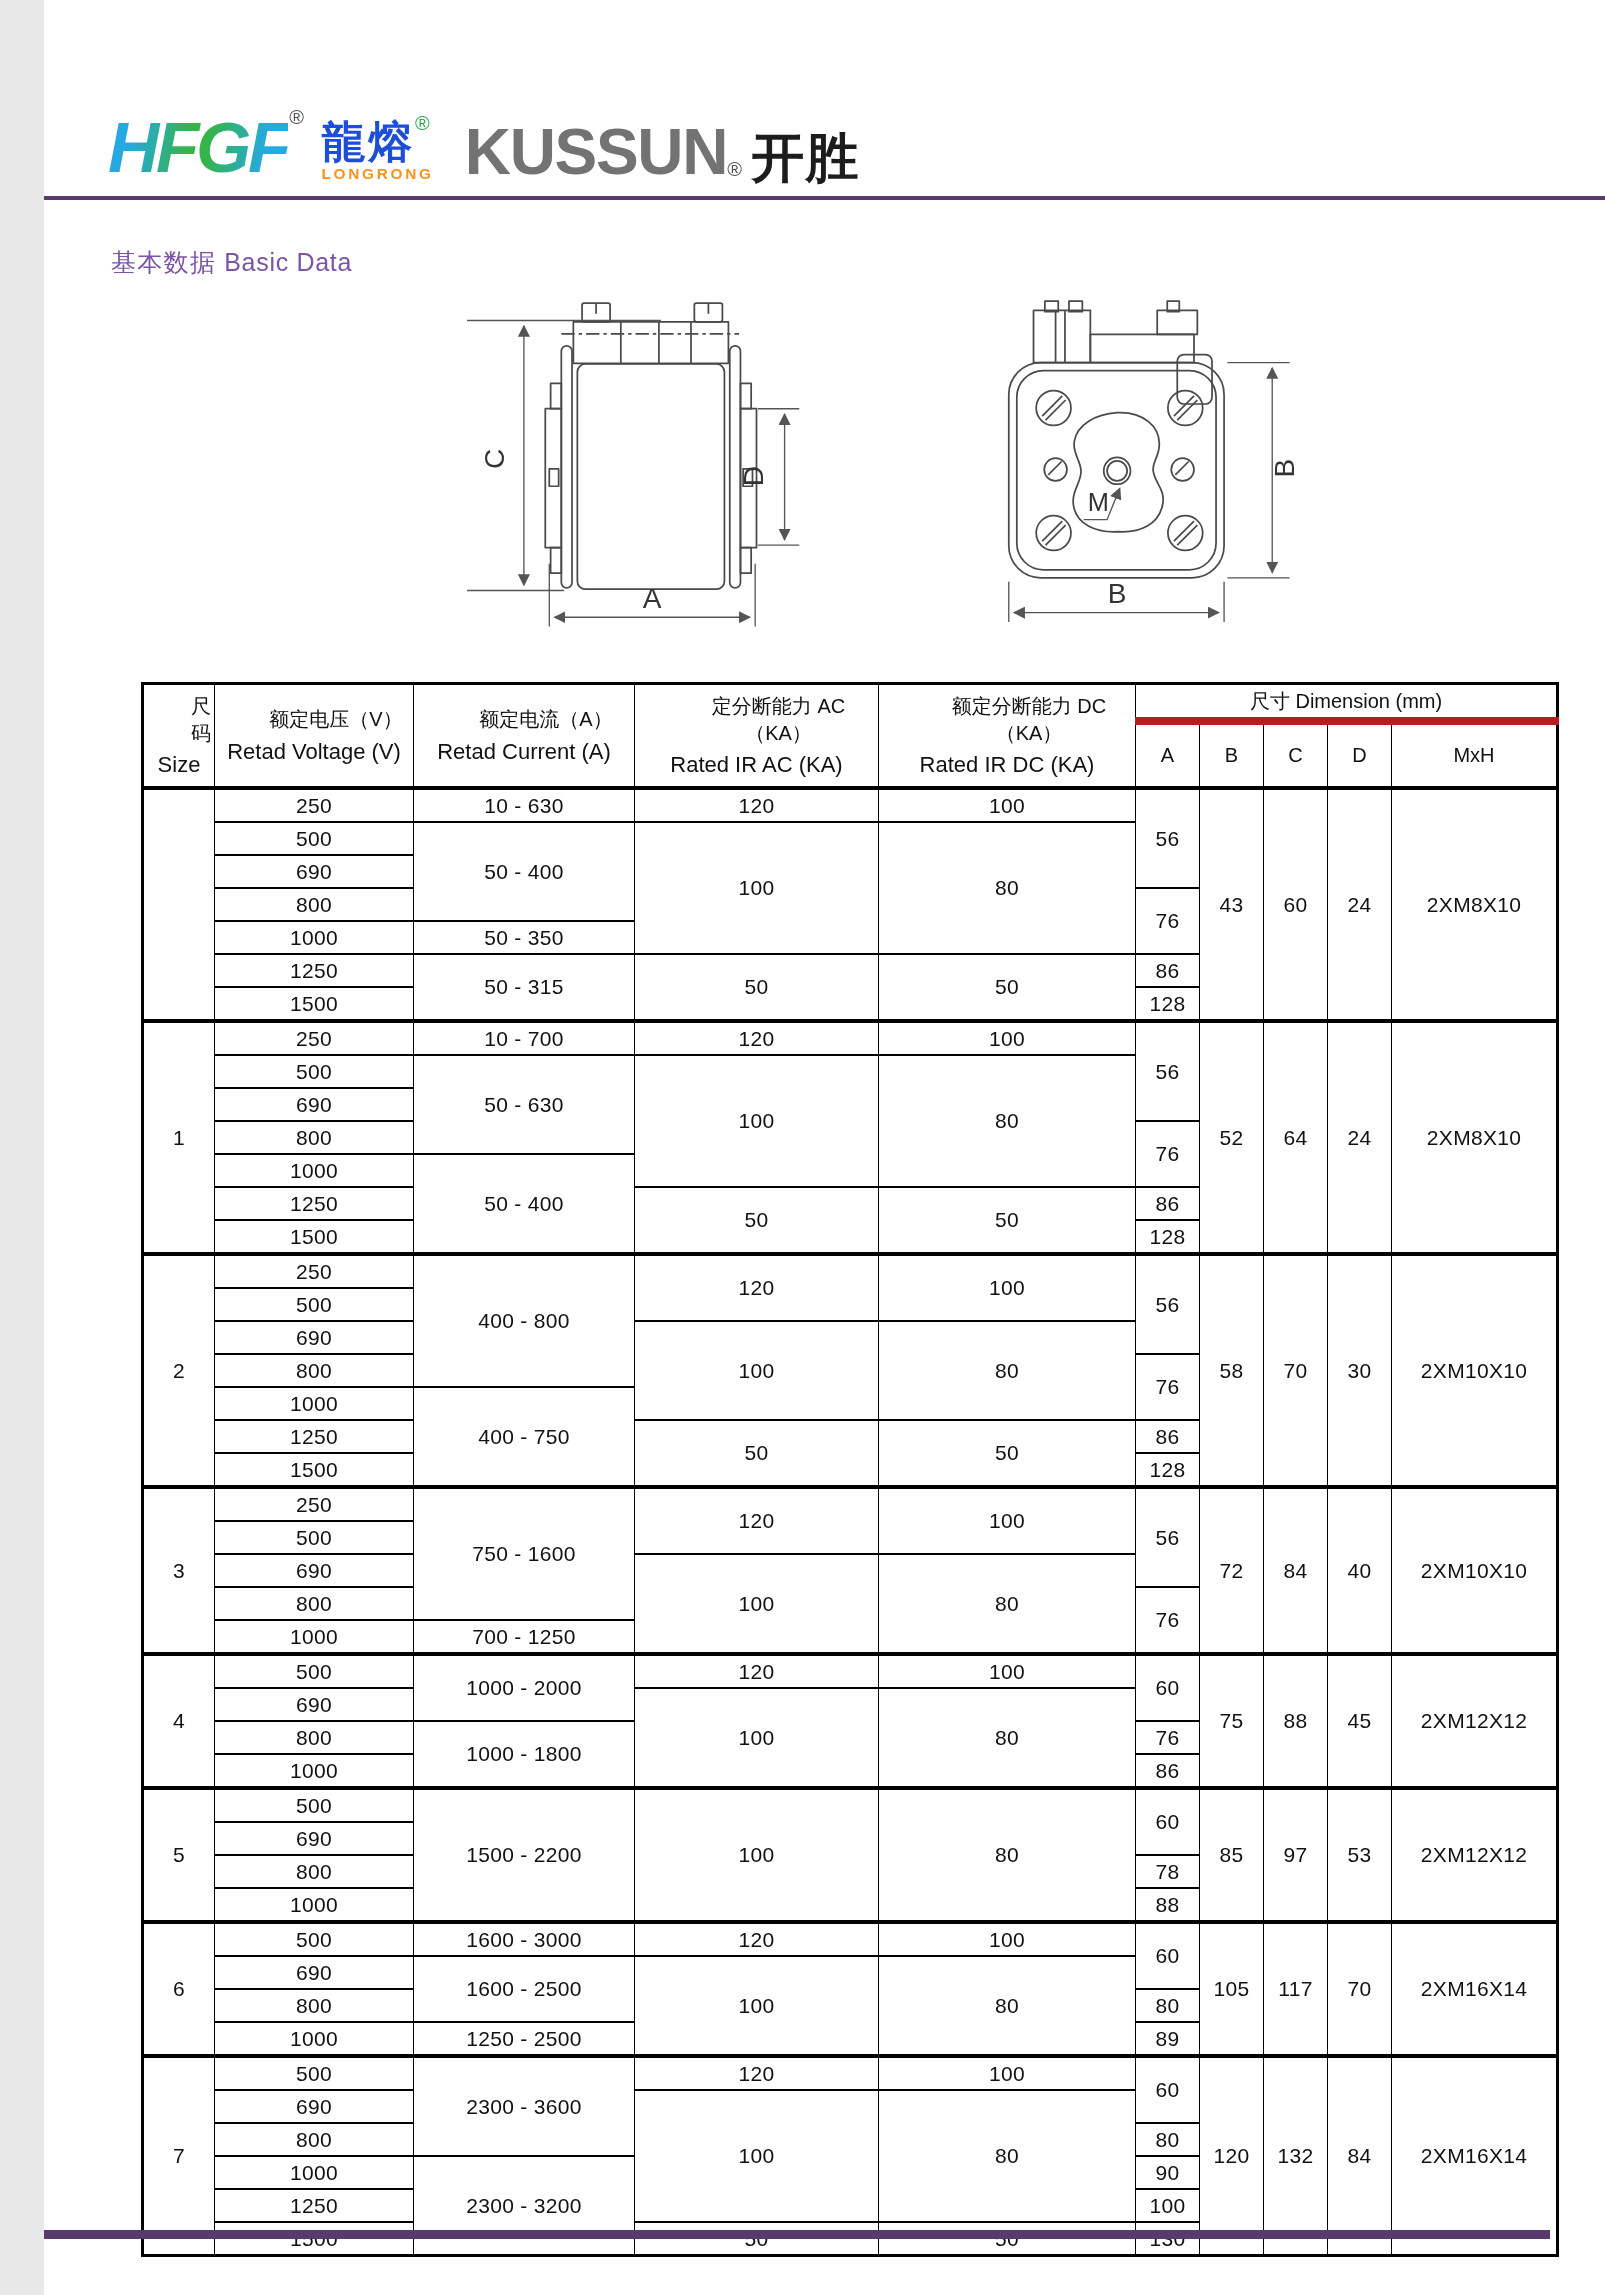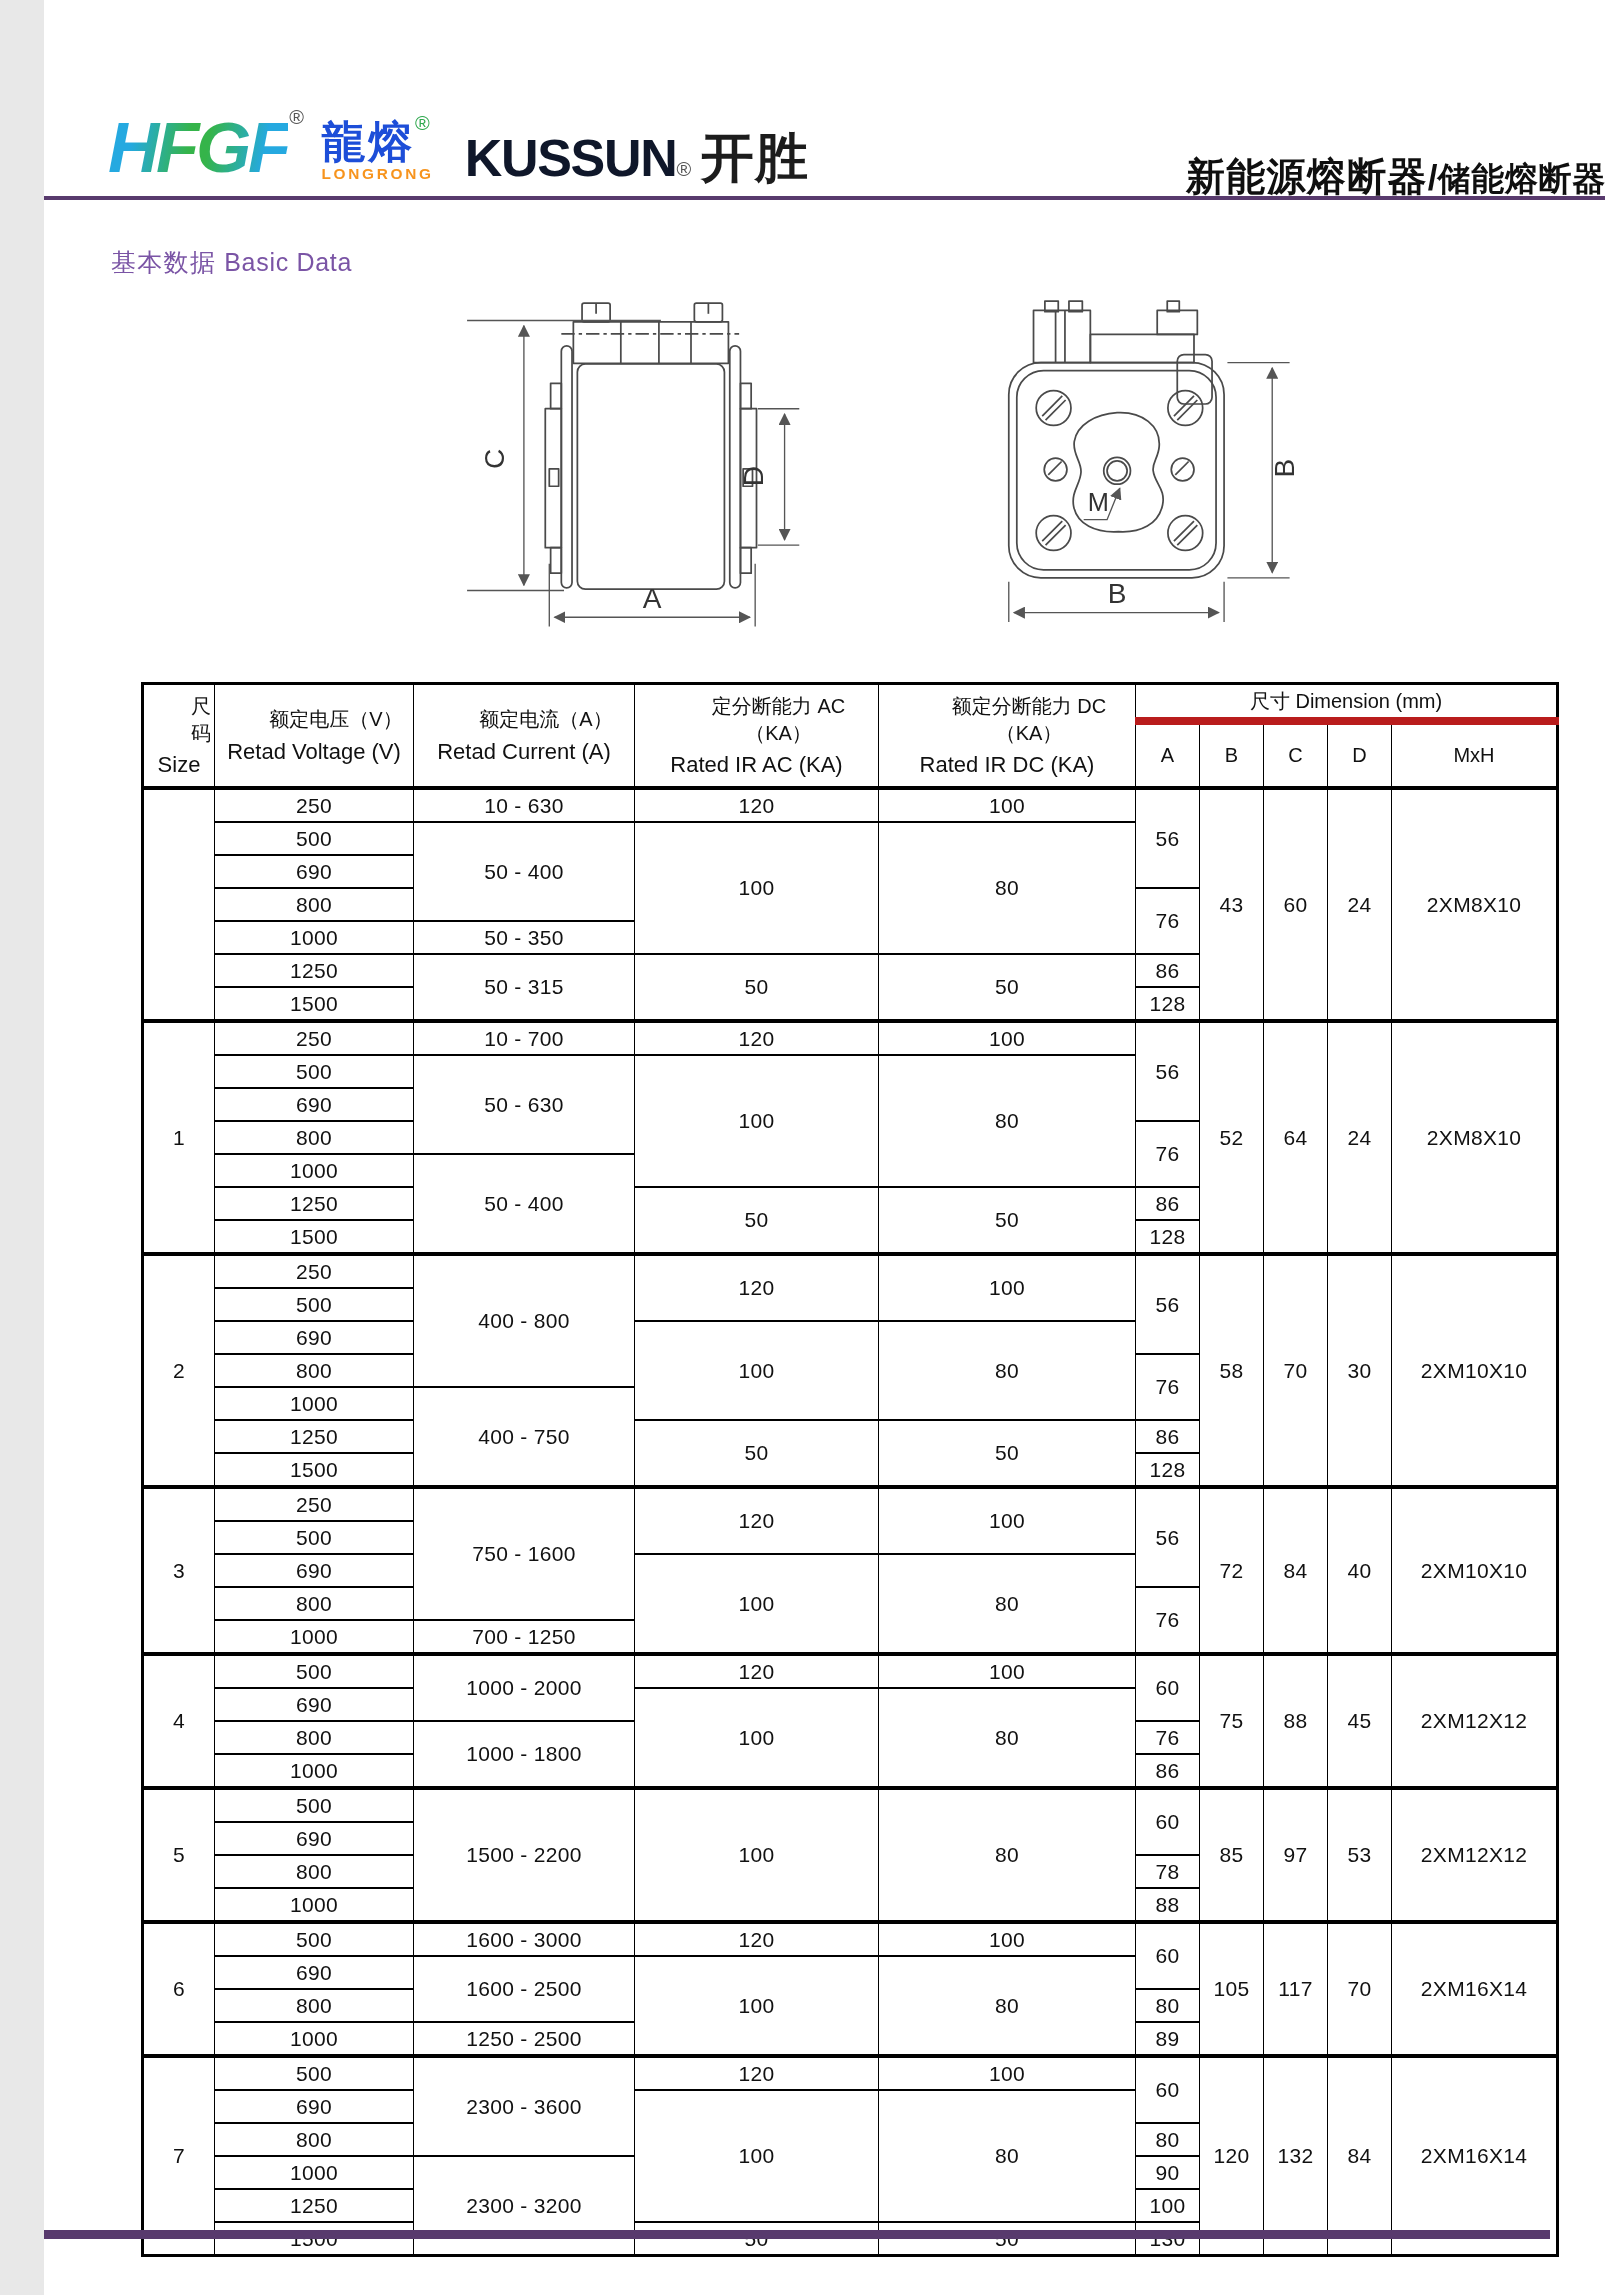--- a/index.html
+++ b/index.html
@@ -15,21 +15,21 @@
     background:linear-gradient(100deg,#25a9e0 15%,#35b44a 45%,#35b44a 55%,#25a9e0 85%);
     -webkit-background-clip:text; background-clip:text; color:transparent;
   }
   .reg { font-size:20px; color:#555; vertical-align:top; line-height:1; font-style:normal; font-weight:400; }
   .reg-hfgf { position:relative; top:-5.3px; left:1.3px; }
   .logo-longrong { margin-left:18.7px; display:flex; flex-direction:column; align-items:flex-start; }
   .lr-cn { font-size:44px; font-weight:700; color:#1d4ed8; line-height:1; letter-spacing:2.7px; }
   .reg-lr { position:relative; top:-6.7px; color:#2fa84e; }
   .lr-en { font-size:15.4px; font-weight:700; color:#f7941d; letter-spacing:2.7px; margin-top:1.3px; }
   .logo-kussun { margin-left:31px; display:flex; align-items:flex-end; }
-  .ks-text { font-size:52px; font-weight:900; color:#0f172a; line-height:0.95; letter-spacing:-1.3px; }
+  .ks-text { font-size:64px; font-weight:900; color:#737373; line-height:0.95; letter-spacing:-1.3px; }
   .reg-ks { position:relative; top:-4px; }
   .ks-cn { font-size:53px; font-weight:700; color:#1c1c1c; line-height:0.95; margin-left:9.4px; letter-spacing:1.3px; }
 
   .page-title { position:absolute; right:44px; top:150px; white-space:nowrap; font-weight:800; color:#0f0f0f; }
   .t-main { font-size:39px; letter-spacing:1.3px; }
   .t-sep  { font-size:35px; }
   .t-sub  { font-size:33px; letter-spacing:0.7px; }
 
   .rule-top { position:absolute; left:0; top:196px; width:1606px; height:4px; }
   .rule-bottom { position:absolute; left:0; top:2230px; width:1506px; height:8.7px; }
@@ -74,23 +74,20 @@
       </div>
       <div class="lr-en">LONGRONG</div>
     </div>
     <div class="logo-kussun">
       <span class="ks-text">KUSSUN</span>
         <span class="reg reg-ks">®</span>
       <span class="ks-cn">开胜</span>
     </div>
   </div>
 
-  <div class="page-title">
-    <span class="t-main">新能源熔断器</span><span class="t-sep">/</span><span class="t-sub">储能熔断器</span>
-  </div>
 
   <div class="rule-top" style="background: rgb(88, 58, 109);"></div>
 
   <div class="section-heading" style="color: rgb(122, 84, 165);">
     <span class="cn">基本数据</span><span class="en">Basic Data</span>
   </div>
 
   <svg class="svg-front" viewBox="0 0 570 540">
     <defs>
       <marker id="arF" viewBox="0 0 10 10" refX="9" refY="5" markerWidth="9" markerHeight="9" orient="auto-start-reverse">

